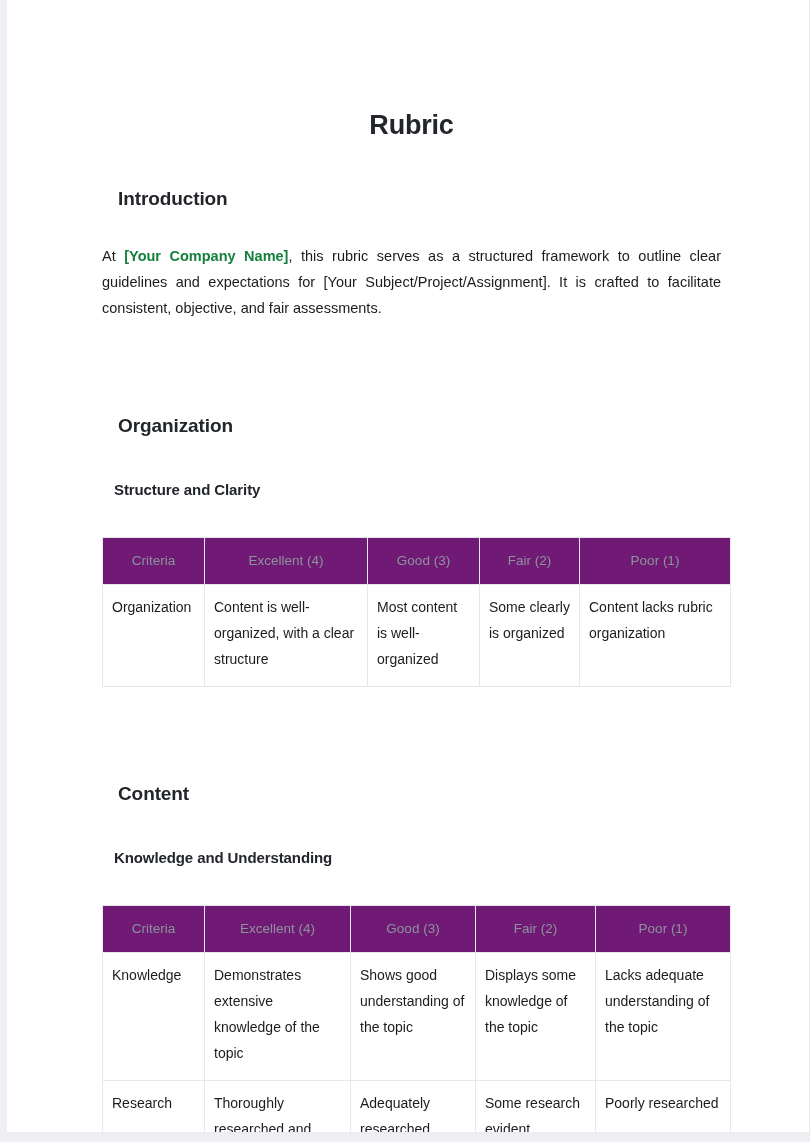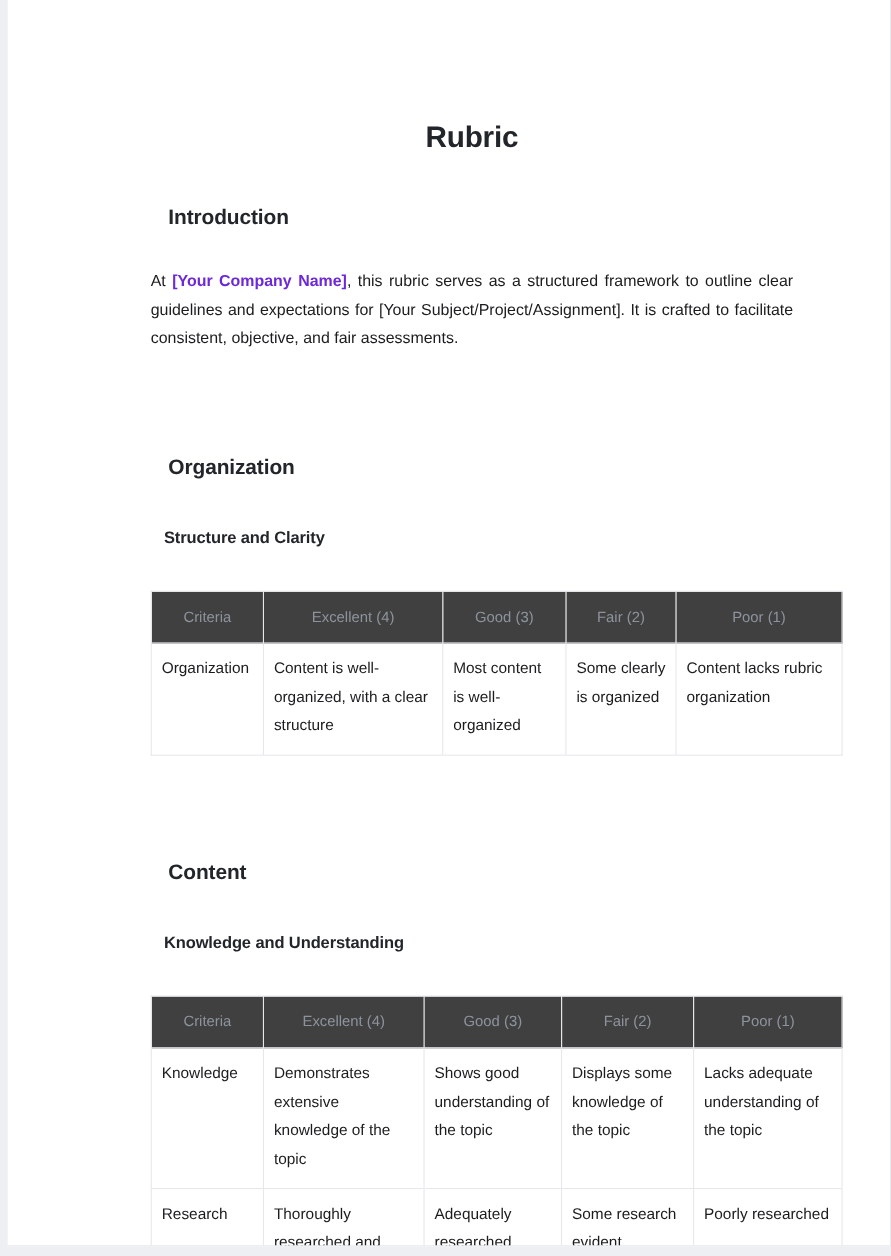--- a/index.html
+++ b/index.html
@@ -20,21 +20,20 @@
     position: absolute;
     left: 7px;
     top: 0;
     width: 803px;
     height: 1133px;
     background: #ffffff;
     border-right: 1px solid #e9ebee;
     border-bottom: 1px solid #e9ebee;
     box-sizing: border-box;
     overflow: hidden;
-    padding-left: 35px;
   }
 
   .doc {
     padding: 0 88px 0 95px;
     box-sizing: border-box;
   }
 
   
   .doc-title {
     margin: 0;
@@ -71,37 +70,37 @@
     margin: 0;
     padding-top: 15px;
     font-size: 14.5px;
     line-height: 26px;
     color: #1c1c1e;
     text-align: justify;
     text-justify: inter-word;
   }
   p.intro b {
     font-weight: bold;
-    color: #6d28d9;
+    color: #15803d;
   }
 
   
   .gap-after-intro { height: 48px; }
   .gap-after-table { height: 50px; }
   .gap-before-table { height: 24px; }
 
   
   table.rubric-table {
     width: 100%;
     border-collapse: collapse;
     table-layout: fixed;
     border: 1px solid #e6e8ec;
   }
   table.rubric-table th {
-    background: #404040;
+    background: #701a75;
     color: #8d939d;
     font-size: 13.5px;
     font-weight: normal;
     line-height: 20px;
     text-align: center;
     padding: 13px 8px;
     border-right: 1px solid #e6e8ec;
     border-bottom: 1px solid #e6e8ec;
     box-sizing: border-box;
   }

